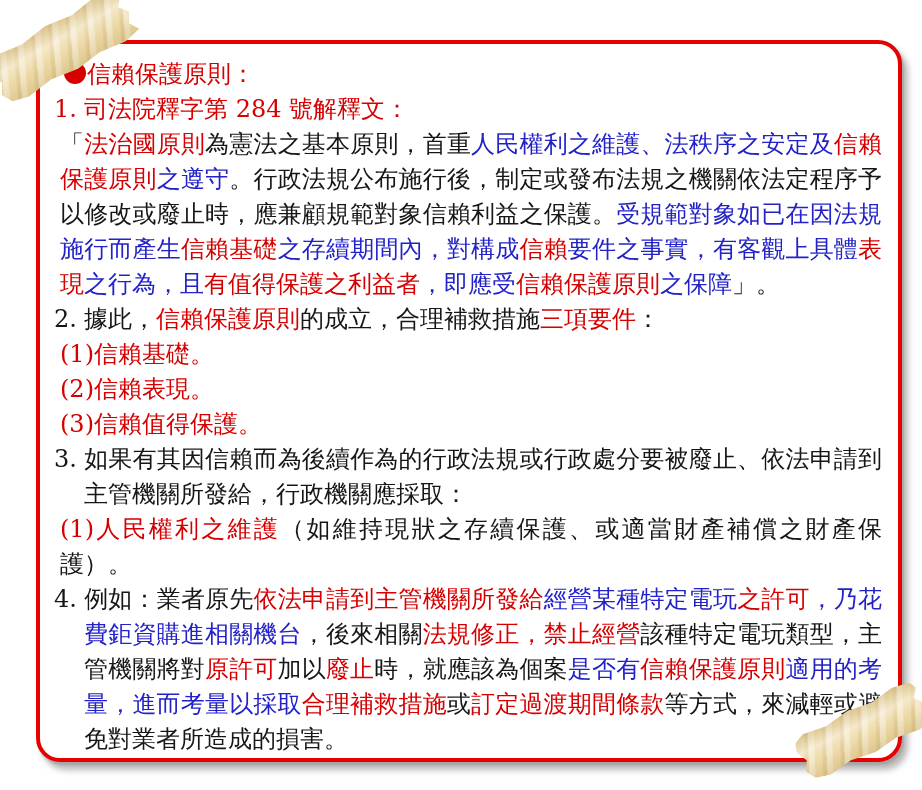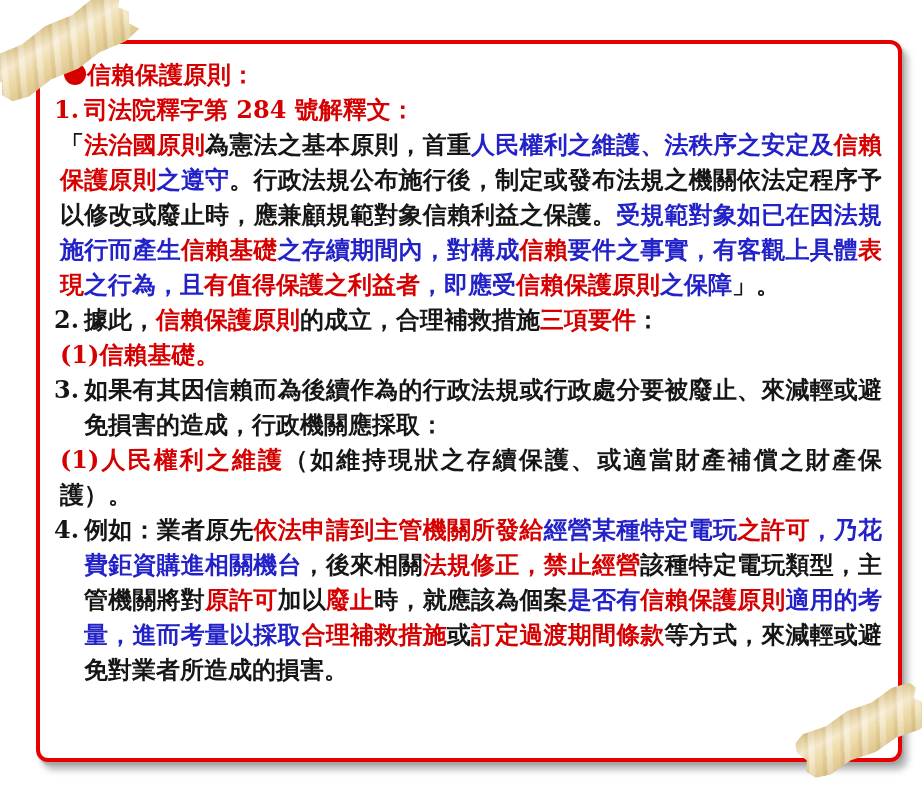--- a/index.html
+++ b/index.html
@@ -12,23 +12,22 @@
     width: 922px; height: 790px;
     background: var(--page, #fff);
     overflow: hidden;
   }
   .card {
     position: absolute;
     left: 36px; top: 40px;
     width: 858px; height: 714px;
     background: #fff;
     border: 4px solid var(--border, #e60000);
-    border-radius: 12px;
+    border-radius: 24px;
     box-shadow: 6px 8px 6px rgba(125,125,125,0.55), 2px 3px 2px rgba(150,150,150,0.4);
-    font-weight: bold;
   }
   .content {
     padding: 13px 16px 0 14px;
     font-size: 24px;
     line-height: 35px;
     color: var(--black, #161616);
     text-align: justify;
   }
   .para { margin: 0; }
   .title-line { padding-left: 10px; text-align: left; }
@@ -81,24 +80,30 @@
       </p>
 
       <p class="para item">
         <span class="marker"><span class="c-black">2.</span></span><span><span class="c-black">據此，</span><span class="c-red">信賴保護原則</span><span class="c-black">的成立，合理補救措施</span><span class="c-red">三項要件</span><span class="c-black">：</span></span>
       </p>
 
       <p class="para sub">
         <span class="submarker"><span class="c-red">(1)</span></span><span><span class="c-red">信賴基礎。</span></span>
       </p>
 
+      <p class="para sub">
+        <span class="submarker"><span class="c-red">(2)</span></span><span><span class="c-red">信賴表現。</span></span>
+      </p>
 
+      <p class="para sub">
+        <span class="submarker"><span class="c-red">(3)</span></span><span><span class="c-red">信賴值得保護。</span></span>
+      </p>
 
       <p class="para item">
-        <span class="marker"><span class="c-black">3.</span></span><span><span class="c-black">如果有其因信賴而為後續作為的行政法規或行政處分要被廢止、來減輕或避免損害的造成，行政機關應採取：</span></span>
+        <span class="marker"><span class="c-black">3.</span></span><span><span class="c-black">如果有其因信賴而為後續作為的行政法規或行政處分要被廢止、依法申請到主管機關所發給，行政機關應採取：</span></span>
       </p>
 
       <p class="para sub">
         <span class="submarker"><span class="c-red">(1)</span></span><span><span class="c-red">人民權利之維護</span><span class="c-black">（如維持現狀之存續保護、或適當財產補償之財產保護）。</span></span>
       </p>
 
 
       <p class="para item">
         <span class="marker"><span class="c-black">4.</span></span><span><span class="c-black">例如：業者原先</span><span class="c-red">依法申請到主管機關所發給</span><span class="c-blue">經營某種特定電玩</span><span class="c-red">之許可</span><span class="c-blue">，乃花費鉅資購進相關機台</span><span class="c-black">，後來相關</span><span class="c-red">法規修正，禁止經營</span><span class="c-black">該種特定電玩類型，主管機關將對</span><span class="c-red">原許可</span><span class="c-black">加以</span><span class="c-red">廢止</span><span class="c-black">時，就應該為個案</span><span class="c-blue">是否有</span><span class="c-red">信賴保護原則</span><span class="c-blue">適用的考量，進而考量以採取</span><span class="c-red">合理補救措施</span><span class="c-black">或</span><span class="c-red">訂定過渡期間條款</span><span class="c-black">等方式，來減輕或避免對業者所造成的損害。</span></span>
       </p>

